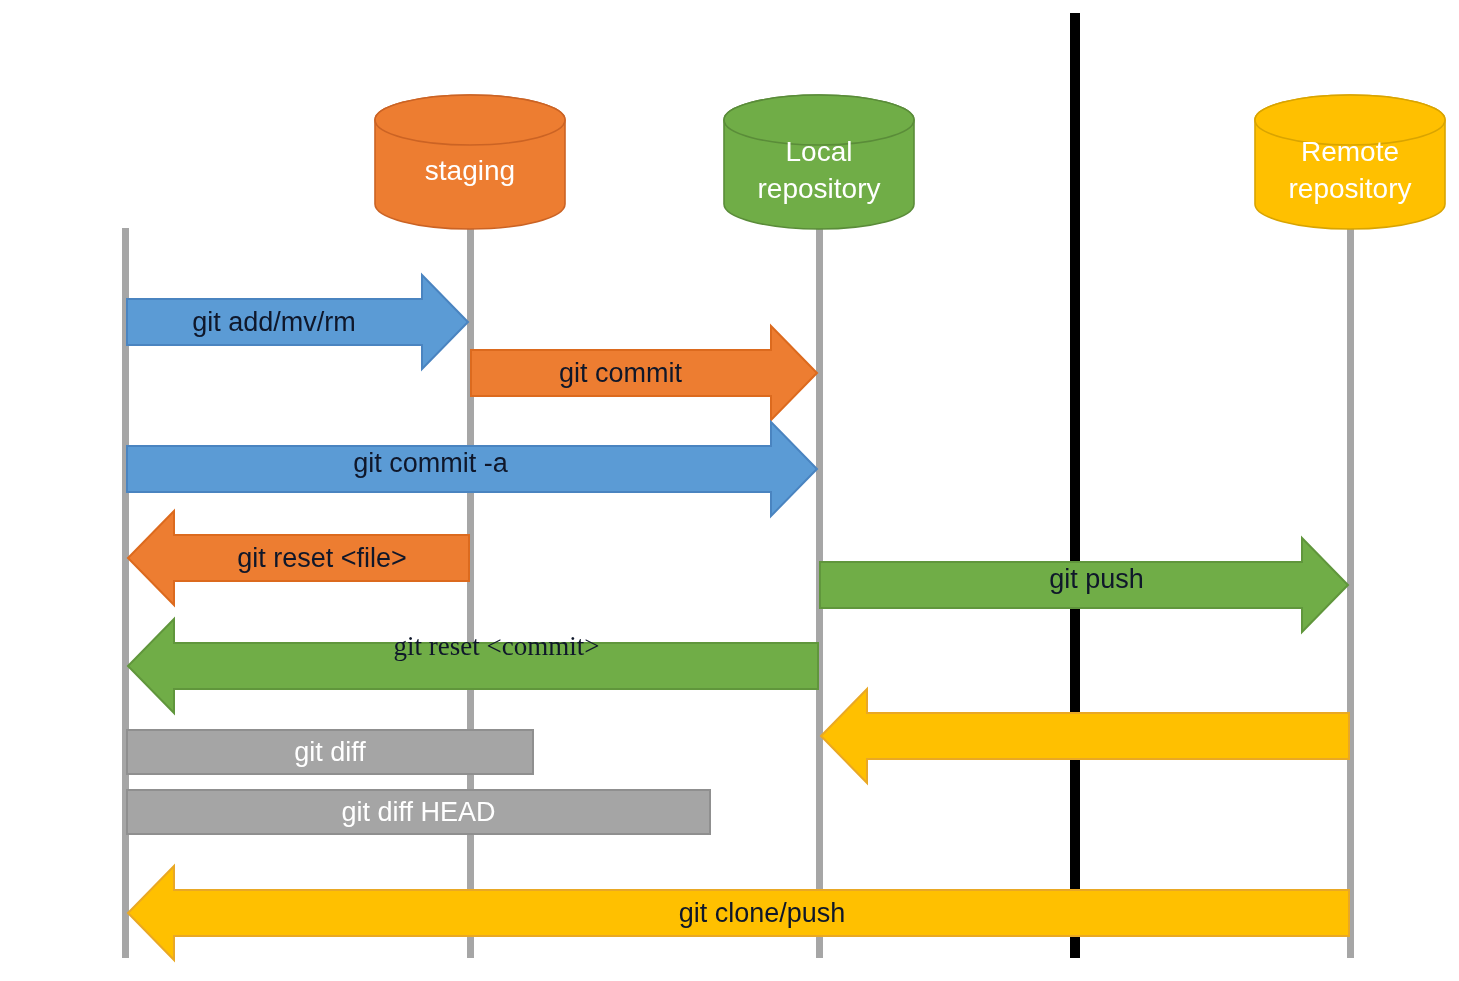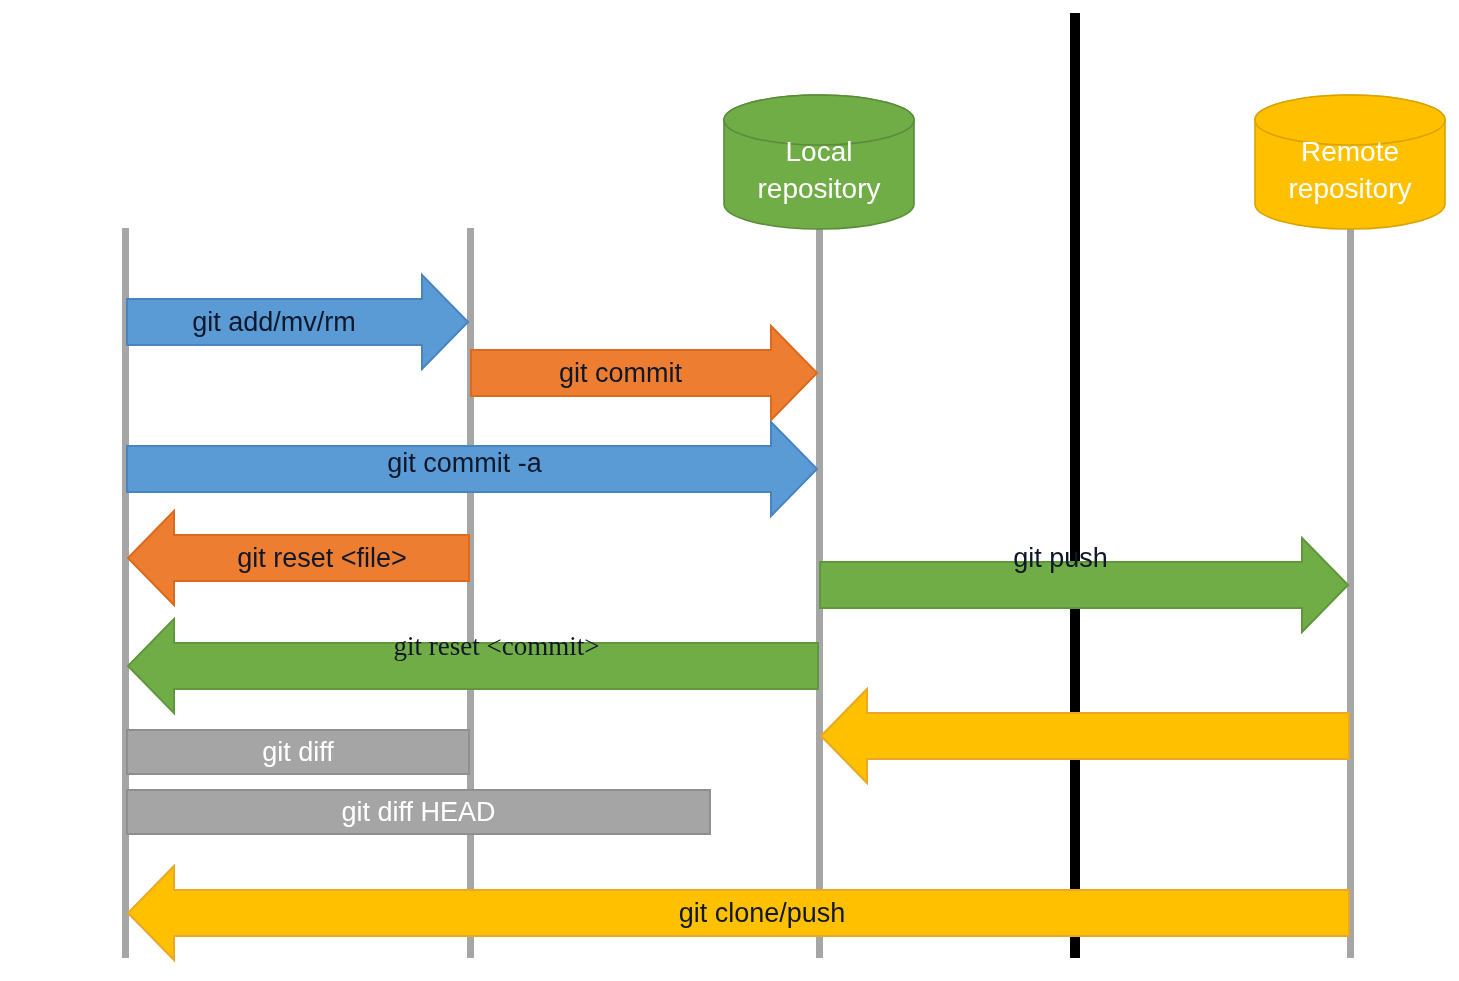--- a/index.html
+++ b/index.html
@@ -82,48 +82,57 @@
         <polygon points="1,27 296,27 296,3 342,50 296,97 296,73 1,73" fill="#5B9BD5" stroke="#4A84C0" stroke-width="2"></polygon>
       </svg>
       <div class="arrow-label" style="left: 126px; top: 298px; width: 296px; height: 48px;">git add/mv/rm</div>
       <svg class="arrow-svg" width="349" height="100" style="left: 470px; top: 323px;">
         <polygon points="1,27 301,27 301,3 347,50 301,97 301,73 1,73" fill="#ED7D31" stroke="#DC6A1E" stroke-width="2"></polygon>
       </svg>
       <div class="arrow-label" style="left: 470px; top: 349px; width: 301px; height: 48px;">git commit</div>
       <svg class="arrow-svg" width="693" height="100" style="left: 126px; top: 419px;">
         <polygon points="1,27 645,27 645,3 691,50 645,97 645,73 1,73" fill="#5B9BD5" stroke="#4A84C0" stroke-width="2"></polygon>
       </svg>
-      <div class="arrow-label" style="left: 142px; top: 445px; width: 645px; height: 36px;">git commit -a</div>
+      <div class="arrow-label" style="left: 108px; top: 445px; width: 645px; height: 36px;">git commit -a</div>
       <svg class="arrow-svg" width="344" height="100" style="left: 126px; top: 508px;">
         <polygon points="343,27 48,27 48,3 2,50 48,97 48,73 343,73" fill="#ED7D31" stroke="#DC6A1E" stroke-width="2"></polygon>
       </svg>
       <div class="arrow-label" style="left: 174px; top: 534px; width: 296px; height: 48px;">git reset &lt;file&gt;</div>
       <svg class="arrow-svg" width="531" height="100" style="left: 819px; top: 535px;">
         <polygon points="1,27 483,27 483,3 529,50 483,97 483,73 1,73" fill="#70AD47" stroke="#60963C" stroke-width="2"></polygon>
       </svg>
-      <div class="arrow-label" style="left: 819px; top: 540px; width: 483px; height: 36px;">git push</div>
+      <div class="arrow-label" style="left: 819px; top: 561px; width: 483px; height: 36px; padding-left: 36px;">git push</div>
       <svg class="arrow-svg" width="693" height="100" style="left: 126px; top: 616px;">
         <polygon points="692,27 48,27 48,3 2,50 48,97 48,73 692,73" fill="#70AD47" stroke="#60963C" stroke-width="2"></polygon>
       </svg>
       <div class="arrow-label" style="left: 174px; top: 622px; width: 645px; height: 48px; font-family: Liberation Serif, serif;">git reset &lt;commit&gt;</div>
       <svg class="arrow-svg" width="531" height="100" style="left: 819px; top: 686px;">
         <polygon points="530,27 48,27 48,3 2,50 48,97 48,73 530,73" fill="#FFC000" stroke="#E9A825" stroke-width="2"></polygon>
       </svg>
-      <div class="bar" style="left: 126px; top: 729px; width: 344px; height: 46px; background: rgb(165, 165, 165); border: 2px solid rgb(143, 143, 143);">
+      <div class="bar" style="left: 126px; top: 729px; width: 408px; height: 46px; background: rgb(165, 165, 165); border: 2px solid rgb(143, 143, 143);">
         <span>git diff</span>
       </div>
       <div class="bar" style="left: 126px; top: 789px; width: 585px; height: 46px; background: rgb(165, 165, 165); border: 2px solid rgb(143, 143, 143);">
         <span>git diff HEAD</span>
       </div>
       <svg class="arrow-svg" width="1224" height="100" style="left: 126px; top: 863px;">
         <polygon points="1223,27 48,27 48,3 2,50 48,97 48,73 1223,73" fill="#FFC000" stroke="#E9A825" stroke-width="2"></polygon>
       </svg>
       <div class="arrow-label" style="left: 174px; top: 889px; width: 1176px; height: 48px;">git clone/push</div>
     </div>
   <div class="layer">
+      <div class="node" style="left: 373px; top: 93px;">
+        <svg width="194" height="140">
+          <path d="M 2 27 L 2 111 A 95 25 0 0 0 192 111 L 192 27 A 95 25 0 0 0 2 27 Z" fill="#ED7D31" stroke="#CB6324" stroke-width="1.6"></path>
+          <ellipse cx="97" cy="27" rx="95" ry="25" fill="#ED7D31" stroke="#CB6324" stroke-width="1.6"></ellipse>
+        </svg>
+        <div class="node-label">
+          <span>staging</span>
+        </div>
+      </div>
       <div class="node" style="left: 722px; top: 93px;">
         <svg width="194" height="140">
           <path d="M 2 27 L 2 111 A 95 25 0 0 0 192 111 L 192 27 A 95 25 0 0 0 2 27 Z" fill="#70AD47" stroke="#5A8C39" stroke-width="1.6"></path>
           <ellipse cx="97" cy="27" rx="95" ry="25" fill="#70AD47" stroke="#5A8C39" stroke-width="1.6"></ellipse>
         </svg>
         <div class="node-label">
           <span>Local</span>
           <span>repository</span>
         </div>
       </div>

